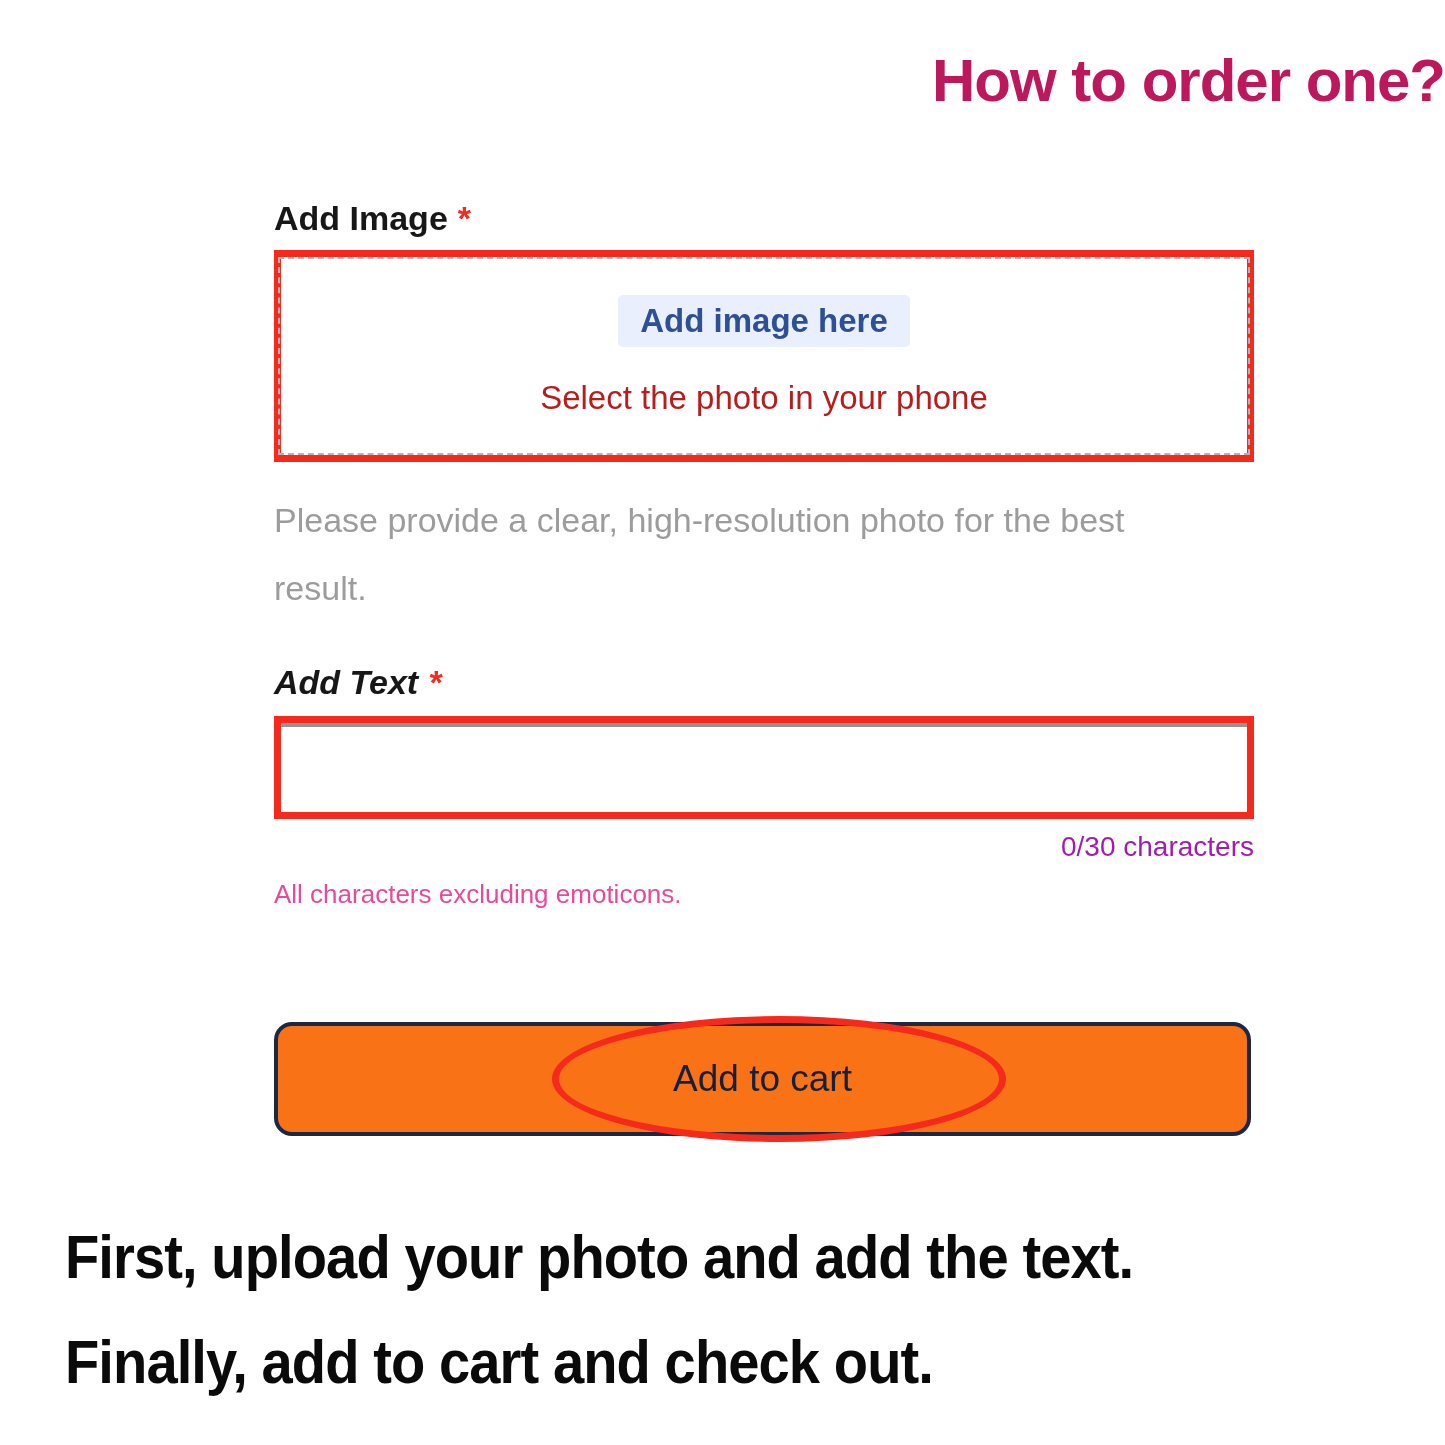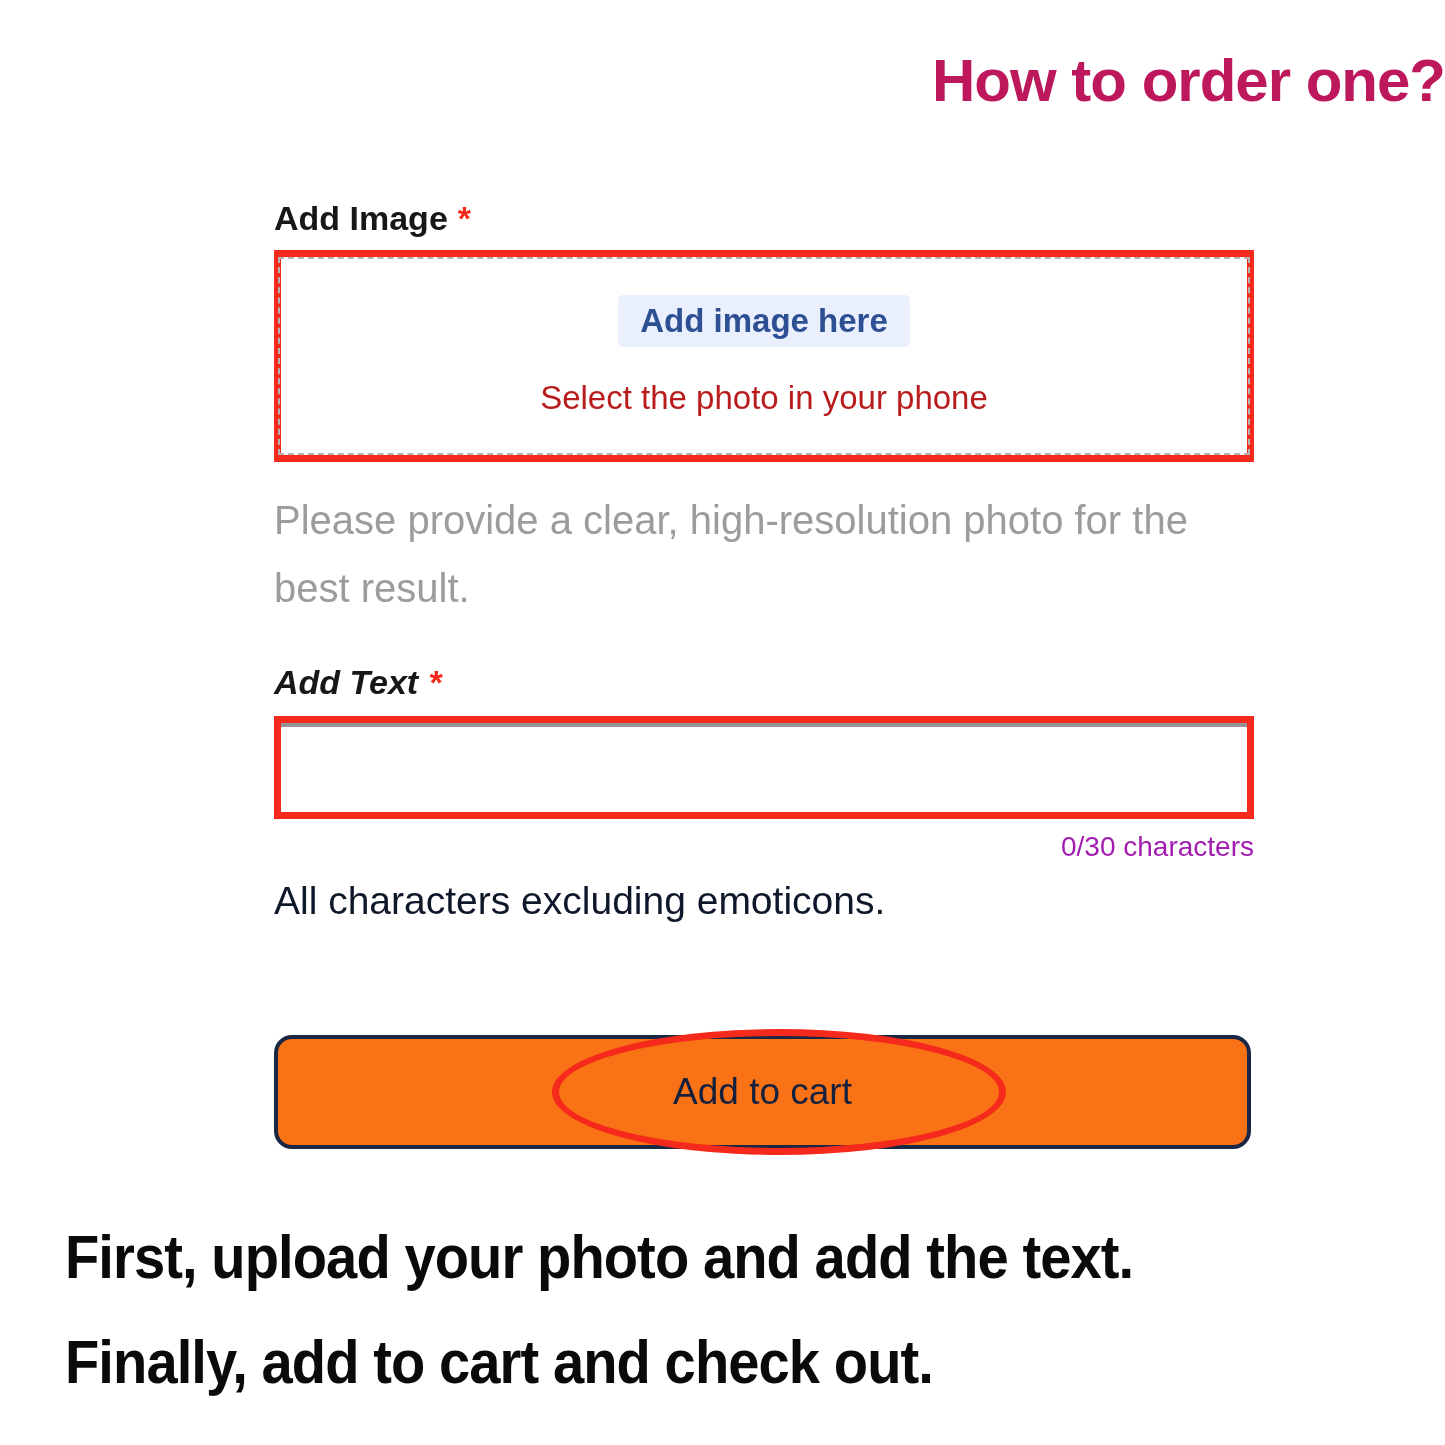--- a/index.html
+++ b/index.html
@@ -76,21 +76,21 @@
     border-radius: 5px;
     cursor: pointer;
   }
   .upload-hint {
     font-size: 33px;
     color: #b91c1c;
   }
   .helper {
     margin: 24px 0 0 0;
     max-width: 950px;
-    font-size: 40px;
+    font-size: 34px;
     line-height: 68px;
     color: #9c9c9c;
   }
   .add-text-label {
     margin-top: 40px;
     font-style: italic;
   }
   .input-wrap {
     margin-top: 14px;
     height: 103px;
@@ -113,22 +113,22 @@
     background: #ffffff;
   }
   .char-counter {
     margin-top: 12px;
     text-align: right;
     font-size: 28px;
     color: #a21caf;
   }
   .note {
     margin: 16px 0 0 0;
-    font-size: 39px;
-    color: #0f172a;
+    font-size: 26px;
+    color: #ec4899;
   }
   .cart-wrap {
     position: relative;
     margin-top: 112px;
     height: 114px;
   }
   .cart-btn {
     width: 977px;
     height: 114px;
     box-sizing: border-box;

